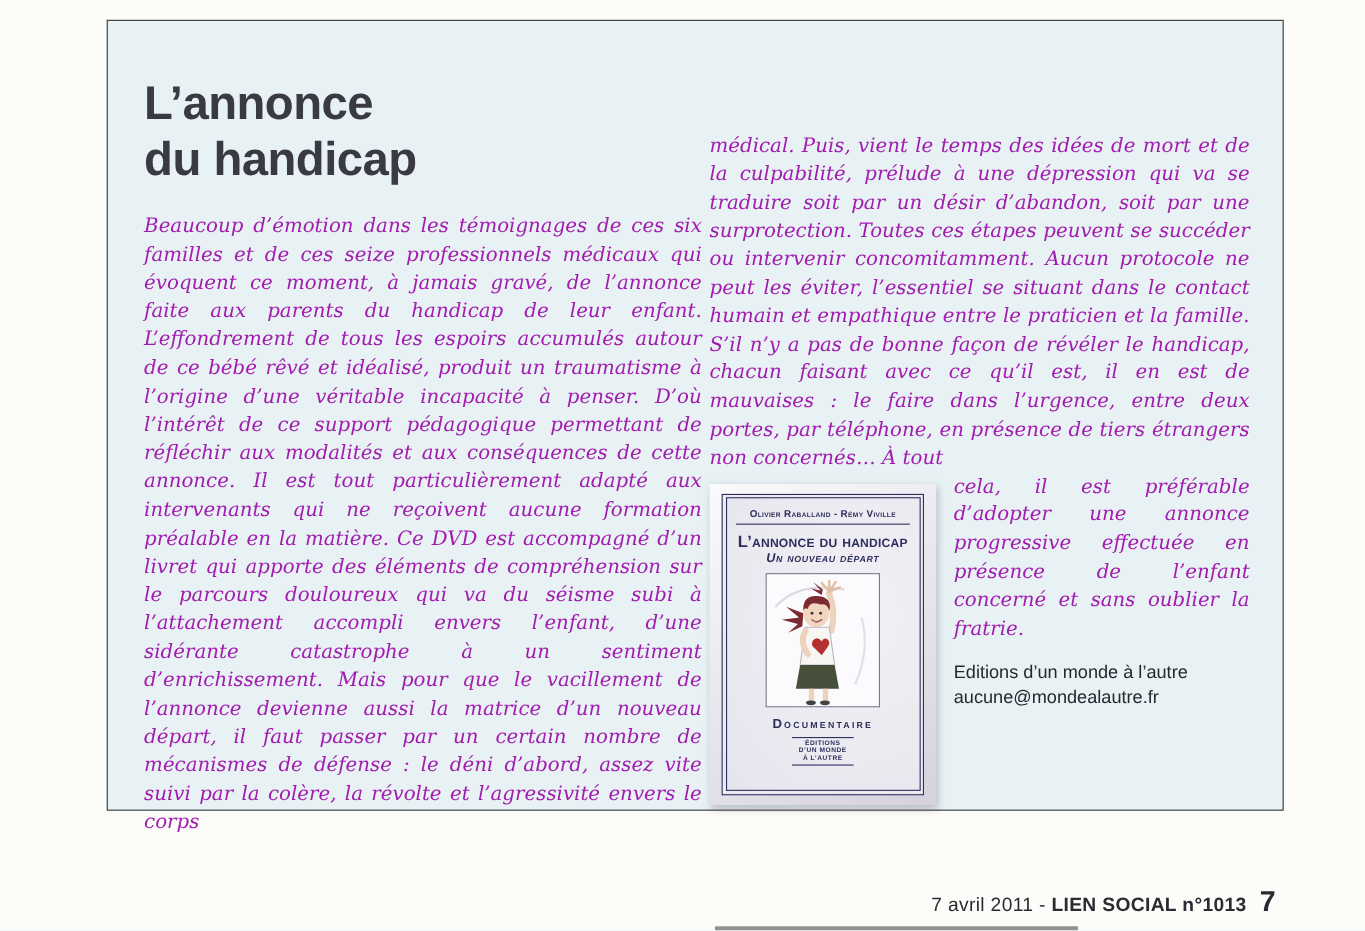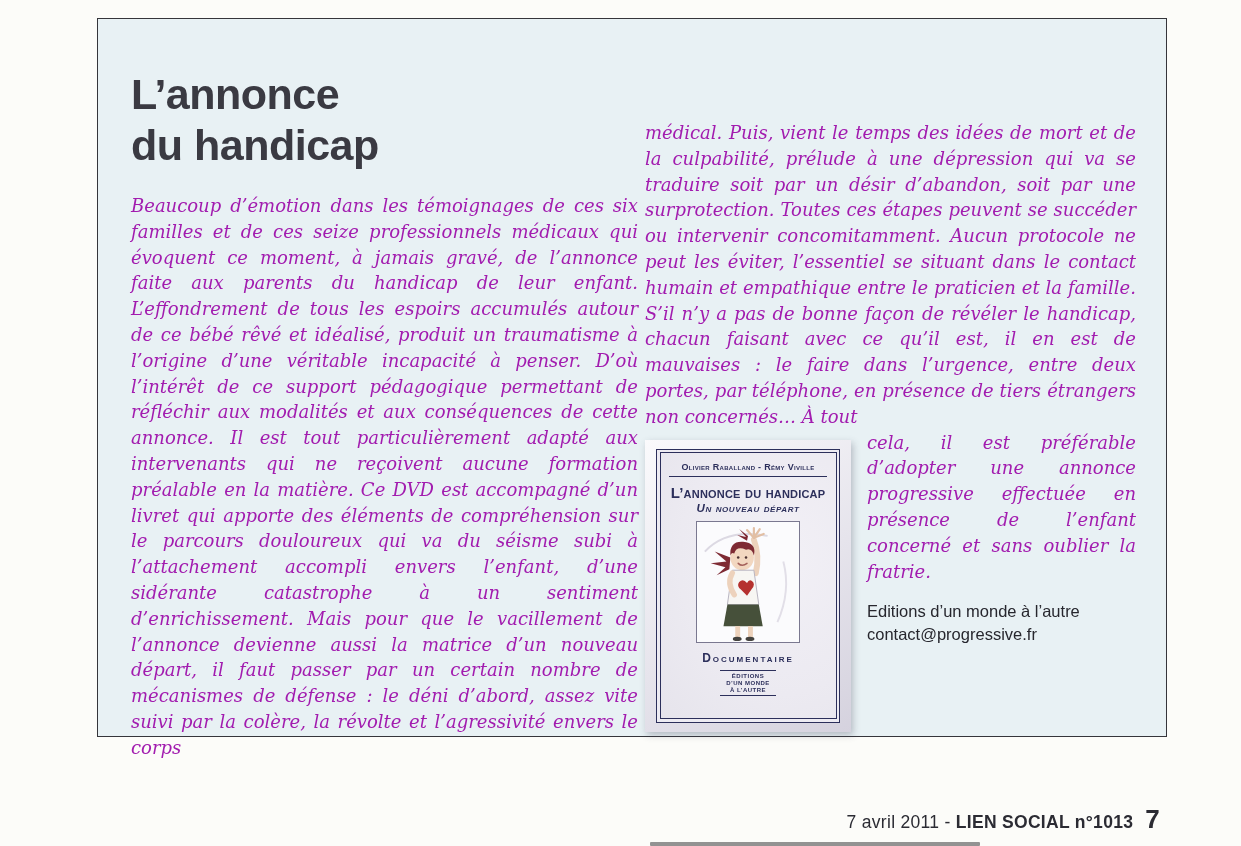--- a/index.html
+++ b/index.html
@@ -182,21 +182,21 @@
               <span>à l’autre</span>
             </div>
           </div>
         </div>
       </div>
 
       <p class="body-text wrap-text" lang="fr">cela, il est préférable d’adopter une annonce progressive effectuée en présence de l’enfant concerné et sans oublier la fratrie.</p>
 
       <div class="caption">
         <div class="caption-line">Editions d’un monde à l’autre</div>
-        <div class="caption-line">contact@progressive.fr</div>
+        <div class="caption-line">aucune@mondealautre.fr</div>
       </div>
     </div>
 
   </div>
 
   <div class="footer">
     <span class="footer-date">7 avril 2011 - </span>
     <span class="footer-journal">LIEN SOCIAL n°1013</span>
     <span class="footer-page">7</span>
   </div>

